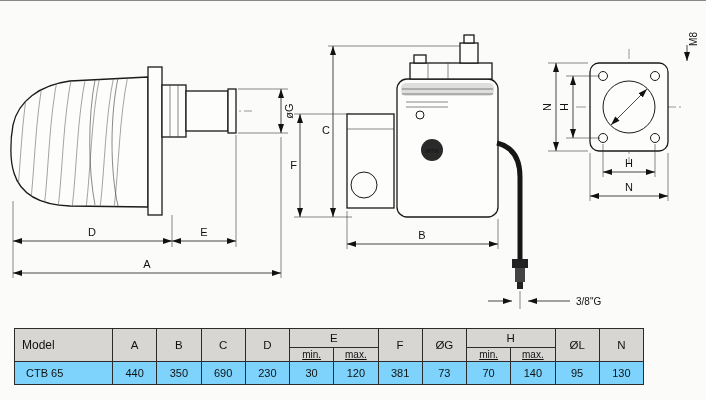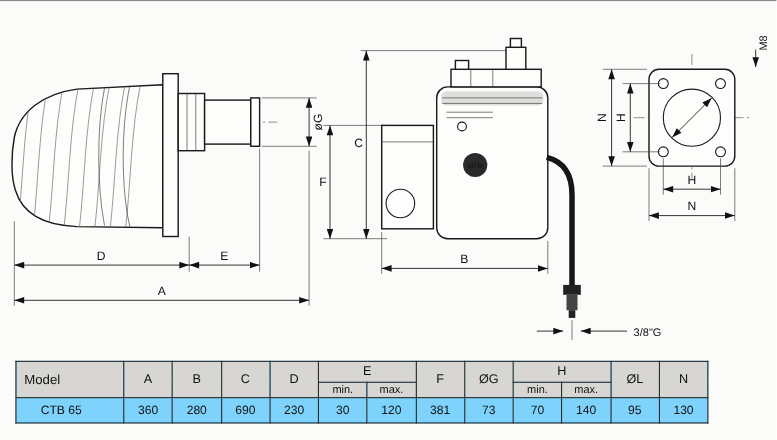--- a/index.html
+++ b/index.html
@@ -41,24 +41,24 @@
     padding:1px 2px;
     overflow:hidden;
     white-space:nowrap;
   }
   .dims-table thead th {
     background:#d7d6d3;
     font-weight:normal;
     font-size:11.5px;
     height:19px;
   }
-  .dims-table thead tr.subrow th { height:14px; font-size:10px; }
+  .dims-table thead tr.subrow th { height:14px; font-size:10px;text-decoration:underline; }
   .dims-table th.model-col { text-align:left; padding-left:7px; font-size:12px; }
   .dims-table tbody td { height:23px; font-size:11px; }
-  .dims-table tbody td.model-cell { text-align:left; padding-left:22px; }
+  .dims-table tbody td.model-cell { text-align:left; padding-left:11px; }
 </style>
 </head>
 <body>
 
 <div class="page">
 
   <svg width="706" height="322" viewBox="0 0 706 322">
     <defs>
       <marker id="ae" markerWidth="10" markerHeight="8" refX="9" refY="3" orient="auto" markerUnits="userSpaceOnUse">
         <path d="M0,0 L9,3 L0,6 Z" fill="#111"></path>
@@ -221,22 +221,22 @@
       <tr class="subrow">
         <th>min.</th>
         <th>max.</th>
         <th>min.</th>
         <th>max.</th>
       </tr>
     </thead>
     <tbody>
       <tr>
         <td class="model-cell">CTB 65</td>
-        <td>360</td>
-        <td>280</td>
+        <td>440</td>
+        <td>350</td>
         <td>690</td>
         <td>230</td>
         <td>30</td>
         <td>120</td>
         <td>381</td>
         <td>73</td>
         <td>70</td>
         <td>140</td>
         <td>95</td>
         <td>130</td>

